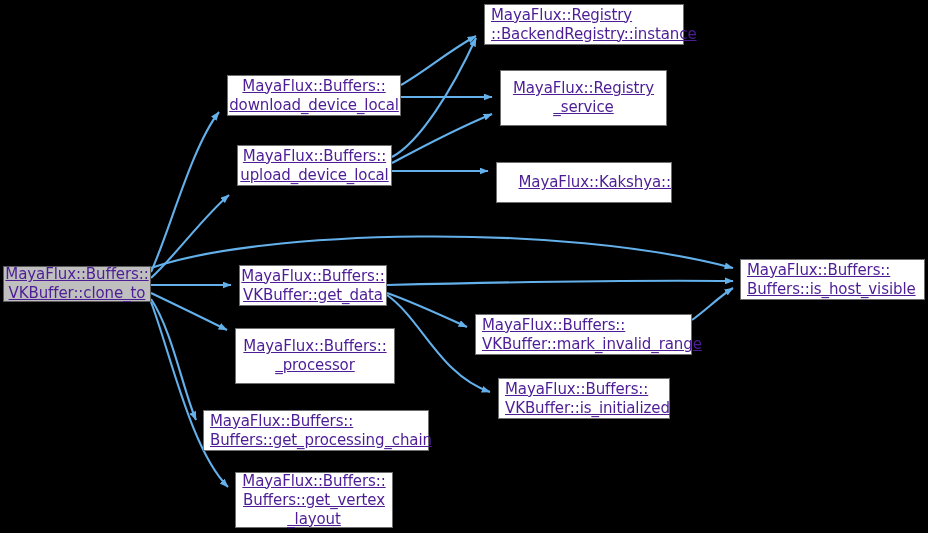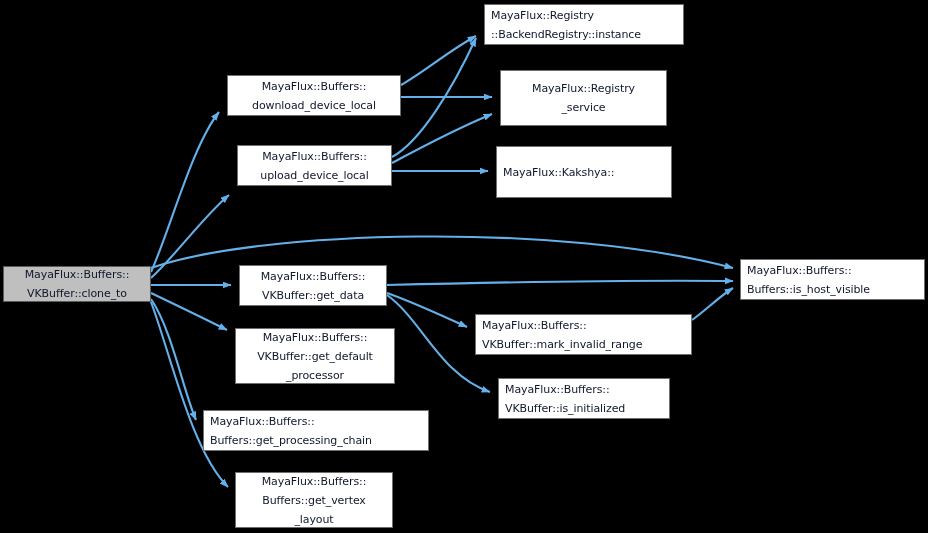--- a/index.html
+++ b/index.html
@@ -20,31 +20,32 @@
     left: 0;
     top: 0;
     width: 928px;
     height: 533px;
   }
   .node {
     position: absolute;
     box-sizing: border-box;
     border: 1px solid #6e6e6e;
     background: #ffffff;
-    color: #0f172a;
-    font-size: 11px;
+    color: #4c1d95;
+    font-size: 15px;
     line-height: 19px;
     text-align: center;
     display: flex;
     flex-direction: column;
     justify-content: center;
     align-items: center;
     white-space: pre;
     letter-spacing: -0.1px;
     z-index: 5;
+    text-decoration: underline;
   }
   .node.root {
     background: #bfbfbf;
     border-color: #5a5a5a;
   }
   .node.leftalign {
     text-align: left;
     align-items: flex-start;
     padding-left: 6px;
   }
@@ -82,23 +83,23 @@
         <path d="M 692 320 C 706 310 720 296 733 288" marker-end="url(#ah)"></path>
       </g>
   </svg>
 
   <div id="node-layer">
       <div class="node root" style="left: 3px; top: 266px; width: 148px; height: 36px;"><span class="ln">MayaFlux::Buffers::</span><span class="ln">VKBuffer::clone_to</span></div>
       <div class="node" style="left: 227px; top: 75px; width: 174px; height: 41px;"><span class="ln">MayaFlux::Buffers::</span><span class="ln">download_device_local</span></div>
       <div class="node" style="left: 237px; top: 145px; width: 155px; height: 41px;"><span class="ln">MayaFlux::Buffers::</span><span class="ln">upload_device_local</span></div>
       <div class="node leftalign" style="left: 484px; top: 4px; width: 200px; height: 41px;"><span class="ln">MayaFlux::Registry</span><span class="ln">::BackendRegistry::instance</span></div>
       <div class="node" style="left: 500px; top: 70px; width: 167px; height: 56px;"><span class="ln">MayaFlux::Registry</span><span class="ln">_service</span></div>
-      <div class="node leftalign" style="left: 496px; top: 146px; width: 176px; height: 52px;"><span class="ln">MayaFlux::Kakshya::</span></div>
+      <div class="node leftalign" style="left: 496px; top: 162px; width: 176px; height: 41px; align-items: flex-end;"><span class="ln">MayaFlux::Kakshya::</span></div>
       <div class="node" style="left: 239px; top: 265px; width: 148px; height: 41px;"><span class="ln">MayaFlux::Buffers::</span><span class="ln">VKBuffer::get_data</span></div>
-      <div class="node" style="left: 235px; top: 328px; width: 160px; height: 56px;"><span class="ln">MayaFlux::Buffers::</span><span class="ln">VKBuffer::get_default</span><span class="ln">_processor</span></div>
+      <div class="node" style="left: 235px; top: 328px; width: 160px; height: 56px;"><span class="ln">MayaFlux::Buffers::</span><span class="ln">_processor</span></div>
       <div class="node leftalign" style="left: 203px; top: 410px; width: 226px; height: 41px;"><span class="ln">MayaFlux::Buffers::</span><span class="ln">Buffers::get_processing_chain</span></div>
       <div class="node" style="left: 235px; top: 472px; width: 158px; height: 56px;"><span class="ln">MayaFlux::Buffers::</span><span class="ln">Buffers::get_vertex</span><span class="ln">_layout</span></div>
       <div class="node leftalign" style="left: 475px; top: 314px; width: 217px; height: 41px;"><span class="ln">MayaFlux::Buffers::</span><span class="ln">VKBuffer::mark_invalid_range</span></div>
       <div class="node leftalign" style="left: 498px; top: 378px; width: 172px; height: 41px;"><span class="ln">MayaFlux::Buffers::</span><span class="ln">VKBuffer::is_initialized</span></div>
       <div class="node leftalign" style="left: 740px; top: 259px; width: 185px; height: 41px;"><span class="ln">MayaFlux::Buffers::</span><span class="ln">Buffers::is_host_visible</span></div>
     </div>
 
 </div>
 
 </body></html>

